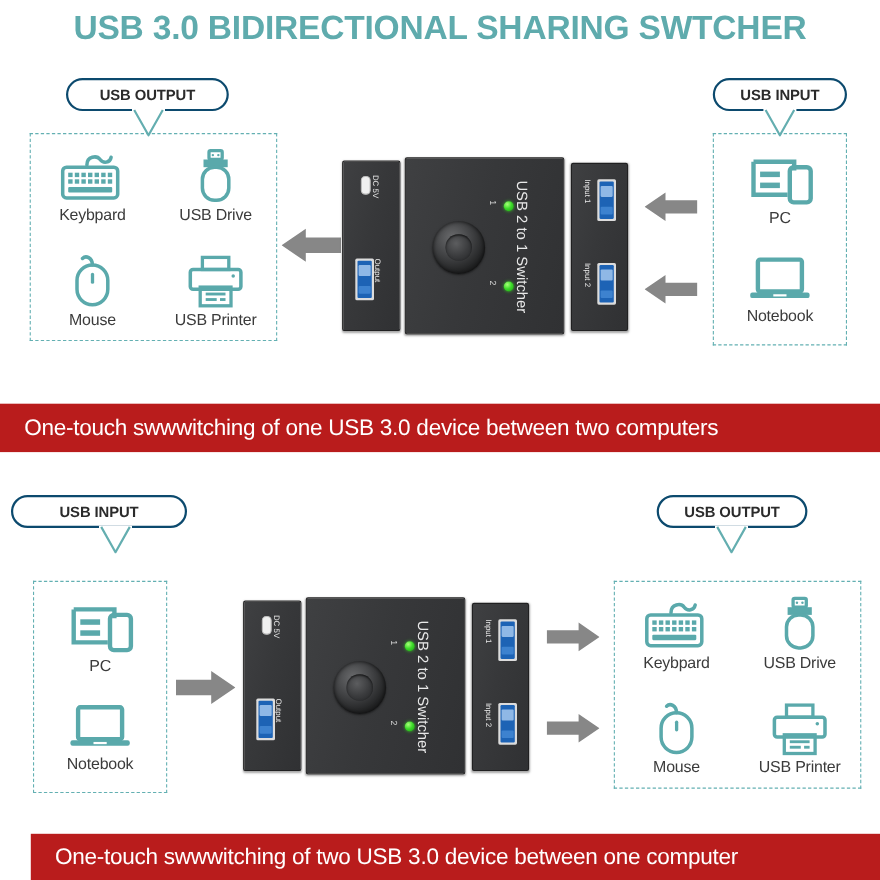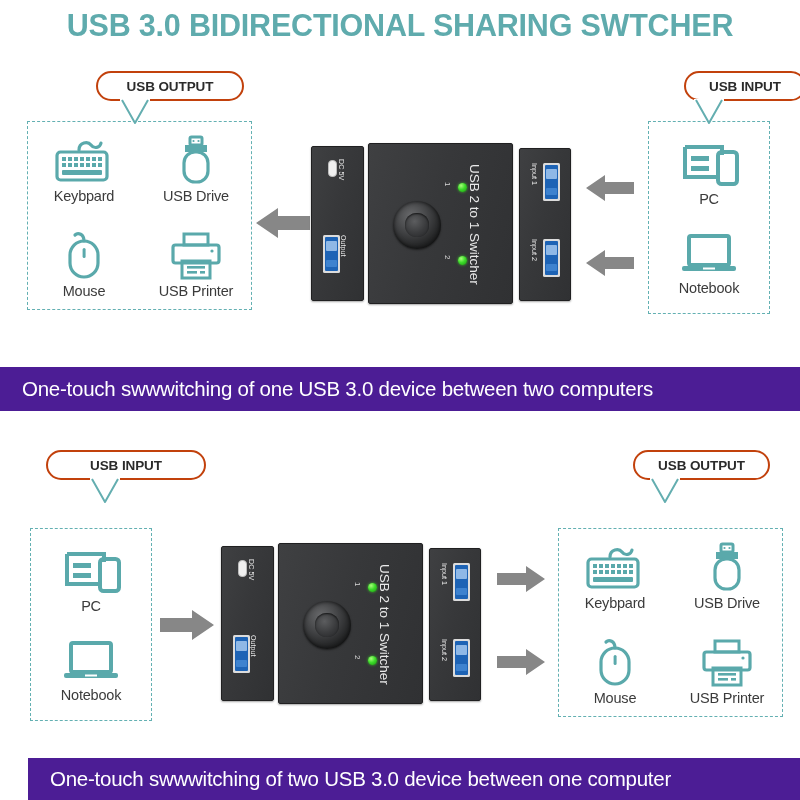--- a/index.html
+++ b/index.html
@@ -31,29 +31,28 @@
     font-weight: bold;
     letter-spacing: -0.2px;
     color: #5fabad;
     white-space: nowrap;
   }
 
   
   .callout {
     position: absolute;
     height: 30px;
-    border: 2px solid #c2410c;
+    border: 2px solid #0c4a6e;
     border-radius: 16px;
     background: #ffffff;
     display: flex;
     align-items: center;
     justify-content: center;
     box-sizing: border-box;
     z-index: 5;
-    margin-left: 36px;
   }
   .callout .clabel {
     font-size: 13.5px;
     font-weight: bold;
     color: #2b2b2b;
     letter-spacing: -0.1px;
     white-space: nowrap;
   }
   
   .tail {
@@ -172,21 +171,21 @@
     border-radius: 50%;
     background: radial-gradient(circle at 40% 35%, #5c5d5f 0%, #3a3b3d 55%, #242527 100%);
     box-shadow: inset 0 1px 2px rgba(0,0,0,.7);
   }
 
   
   .banner {
     position: absolute;
     left: 0;
     width: 800px;
-    background: #4c1d95;
+    background: #b91c1c;
     display: flex;
     align-items: center;
   }
   .banner .btext {
     color: #ffffff;
     font-size: 20.5px;
     padding-left: 22px;
     letter-spacing: -0.25px;
     white-space: nowrap;
   }

